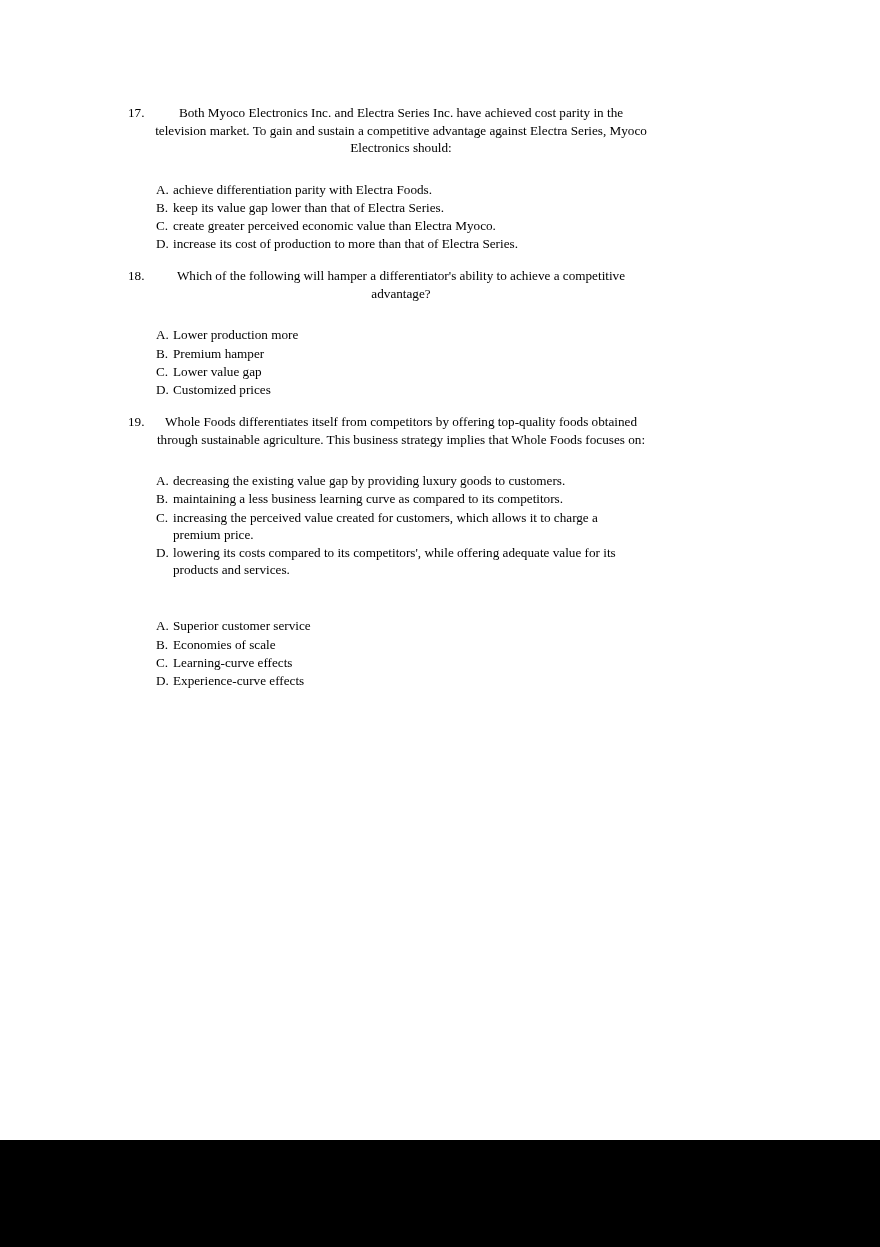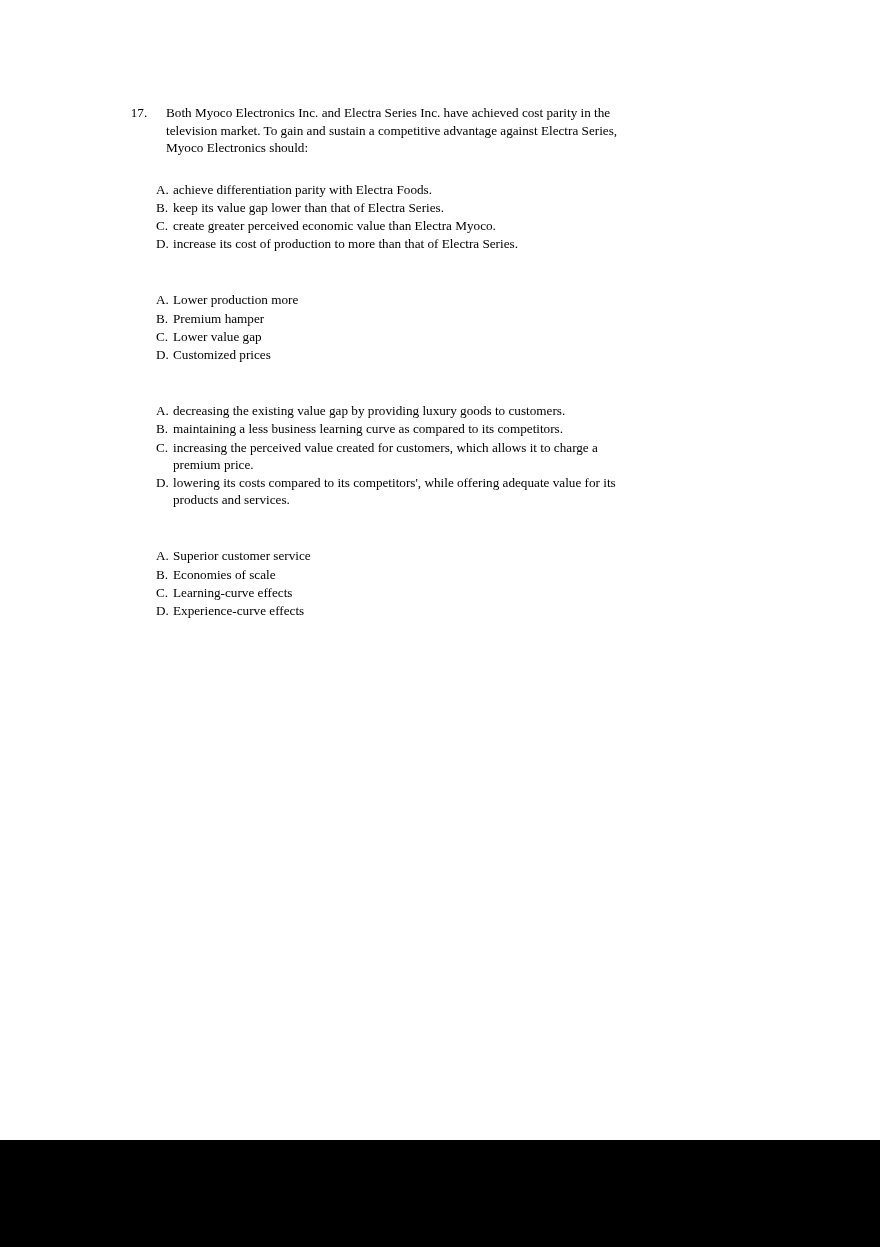--- a/index.html
+++ b/index.html
@@ -27,27 +27,27 @@
   }
   .q-block {
     display: flex;
     align-items: flex-start;
     font-size: 13.2px;
     line-height: 17.5px;
   }
   .q-num {
     width: 22px;
     flex: 0 0 22px;
-    text-align: center;
-    padding-right: 16px;
+    text-align: left;
+    padding-right: 4px;
     white-space: nowrap;
   }
   .q-text {
     flex: 1 1 auto;
-    text-align: left;
+    text-align: center;
     width: 498px;
   }
   .choices {
     margin-top: 24px;
     margin-left: 28px;
   }
   .choice {
     display: flex;
     align-items: flex-start;
     font-size: 13.2px;
@@ -103,20 +103,24 @@
         </div>
         <div class="choice">
           <span class="c-letter">D.</span>
           <span class="c-text">increase its cost of production to more than that of Electra Series.</span>
         </div>
       </div>
       <div class="gap-after-choices"></div>
     </div>
 
     <div class="question">
+      <div class="q-block">
+        <span class="q-num">18.</span>
+        <span class="q-text">Which of the following will hamper a differentiator's ability to achieve a competitive advantage?</span>
+      </div>
       <div class="choices">
         <div class="choice">
           <span class="c-letter">A.</span>
           <span class="c-text" style="width:120px">Lower production more</span>
         </div>
         <div class="choice">
           <span class="c-letter">B.</span>
           <span class="c-text" style="width:70px">Premium hamper</span>
         </div>
         <div class="choice">
@@ -125,20 +129,24 @@
         </div>
         <div class="choice">
           <span class="c-letter">D.</span>
           <span class="c-text" style="width:80px">Customized prices</span>
         </div>
       </div>
       <div class="gap-after-choices"></div>
     </div>
 
     <div class="question">
+      <div class="q-block">
+        <span class="q-num">19.</span>
+        <span class="q-text">Whole Foods differentiates itself from competitors by offering top-quality foods obtained through sustainable agriculture. This business strategy implies that Whole Foods focuses on:</span>
+      </div>
       <div class="choices">
         <div class="choice">
           <span class="c-letter">A.</span>
           <span class="c-text" style="width:378px">decreasing the existing value gap by providing luxury goods to customers.</span>
         </div>
         <div class="choice">
           <span class="c-letter">B.</span>
           <span class="c-text" style="width:362px">maintaining a less business learning curve as compared to its competitors.</span>
         </div>
         <div class="choice">

